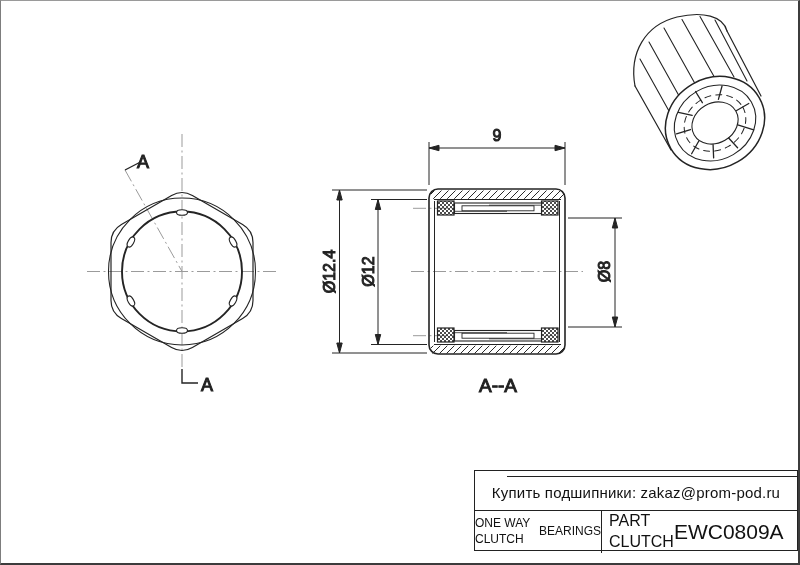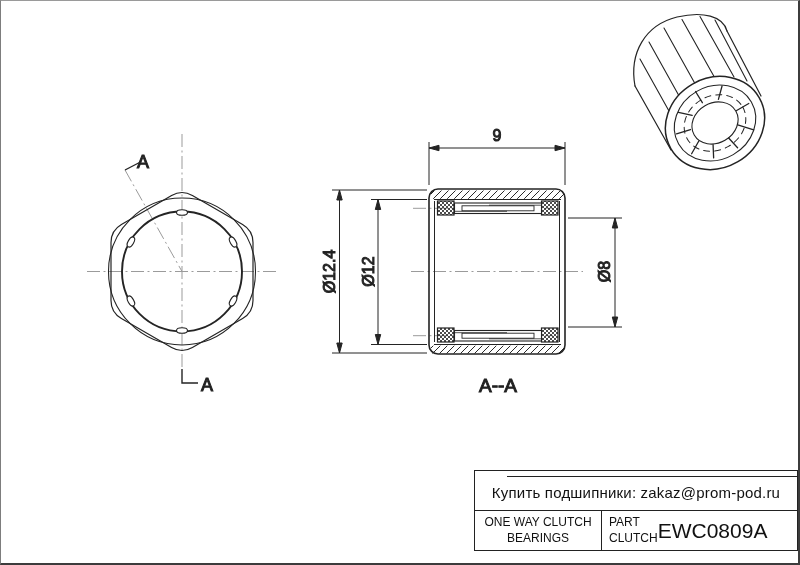--- a/index.html
+++ b/index.html
@@ -38,27 +38,27 @@
     display:flex;align-items:center;justify-content:center;
     font-size:15px;color:#111;
     padding-top:4px;
     letter-spacing:.2px;
   }
   .tb-bottom{flex:1;display:flex;}
   .tb-product{
     flex:0 0 127px;
     box-sizing:border-box;
     border-right:1.6px solid #222;
-    display:flex;flex-direction:column;align-items:center;justify-content:center;
+    display:flex;flex-direction:row;align-items:center;justify-content:center;
     font-size:12px;line-height:1.3;color:#111;text-align:left;
   }
   .tb-part{flex:1;display:flex;align-items:center;}
   .tb-part-label{
     padding-left:7px;
-    font-size:12px;line-height:1.3;color:#111;
+    font-size:16px;line-height:1.3;color:#111;
   }
   .tb-part-number{
     flex:1;text-align:left;
     font-size:21px;color:#111;
     padding-right:6px;
   }
 </style>
 </head>
 <body>
 

